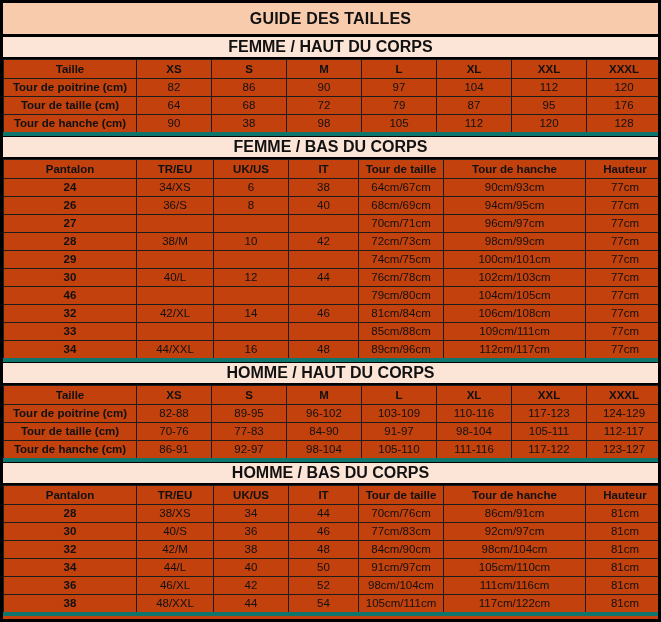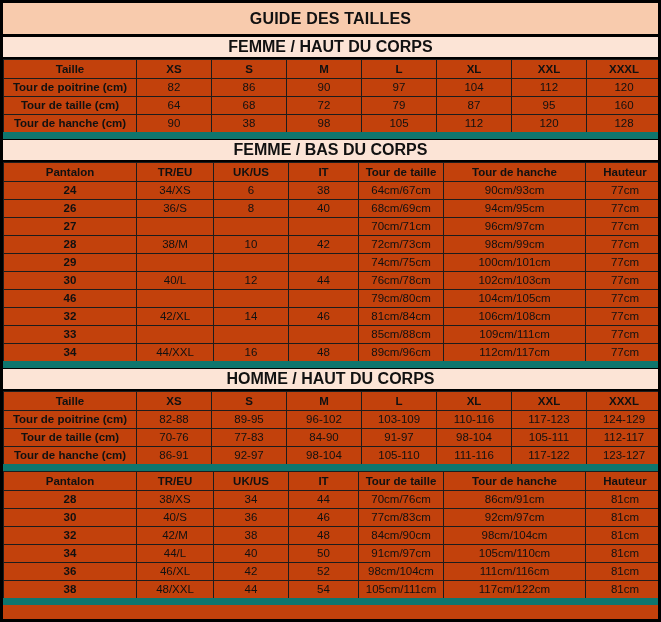--- a/index.html
+++ b/index.html
@@ -35,21 +35,21 @@
     align-items: center;
     justify-content: center;
     font-weight: bold;
     font-size: 16px;
   }
 
   table.size-table {
     width: 100%;
     border-collapse: collapse;
     table-layout: fixed;
-    border-bottom: 7px solid #0f766e;
+    border-bottom: 4px solid #0f766e;
   }
   table.size-table th,
   table.size-table td {
     border: 1px solid #1c1c1c;
     text-align: center;
     vertical-align: middle;
     font-size: 11.5px;
     padding: 0 1px;
     height: 17px;
     line-height: 17px;
@@ -114,21 +114,21 @@
           <td>120</td>
         </tr>
         <tr>
           <td>Tour de taille (cm)</td>
           <td>64</td>
           <td>68</td>
           <td>72</td>
           <td>79</td>
           <td>87</td>
           <td>95</td>
-          <td>160</td>
+          <td>176</td>
         </tr>
         <tr>
           <td>Tour de hanche (cm)</td>
           <td>90</td>
           <td>38</td>
           <td>98</td>
           <td>105</td>
           <td>112</td>
           <td>120</td>
           <td>128</td>
@@ -303,20 +303,21 @@
           <td>92-97</td>
           <td>98-104</td>
           <td>105-110</td>
           <td>111-116</td>
           <td>117-122</td>
           <td>123-127</td>
         </tr>
       </tbody>
   </table>
 
+  <div class="section-header">HOMME / BAS DU CORPS</div>
   <table class="size-table">
     <colgroup>
         <col class="cb-0">
         <col class="cb-1">
         <col class="cb-2">
         <col class="cb-3">
         <col class="cb-4">
         <col class="cb-5">
         <col class="cb-6">
       </colgroup>

